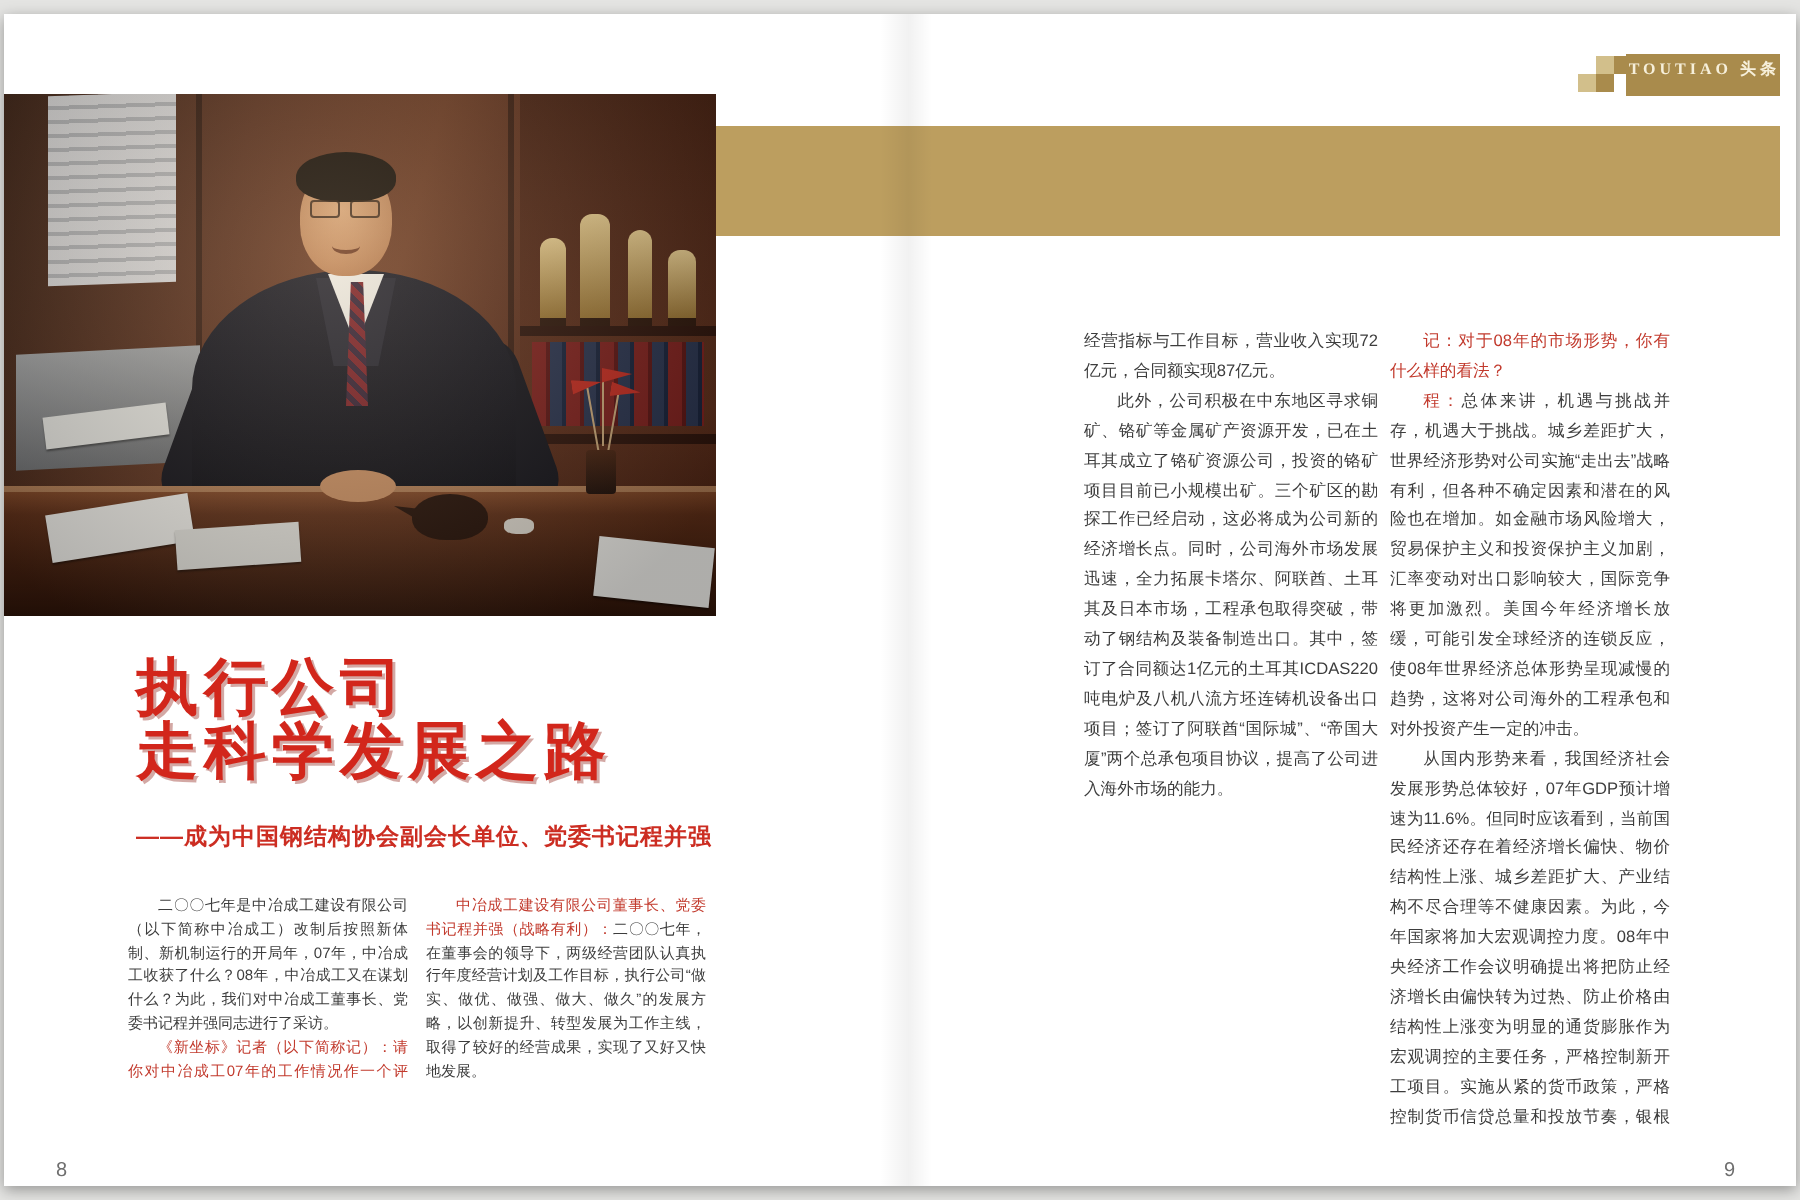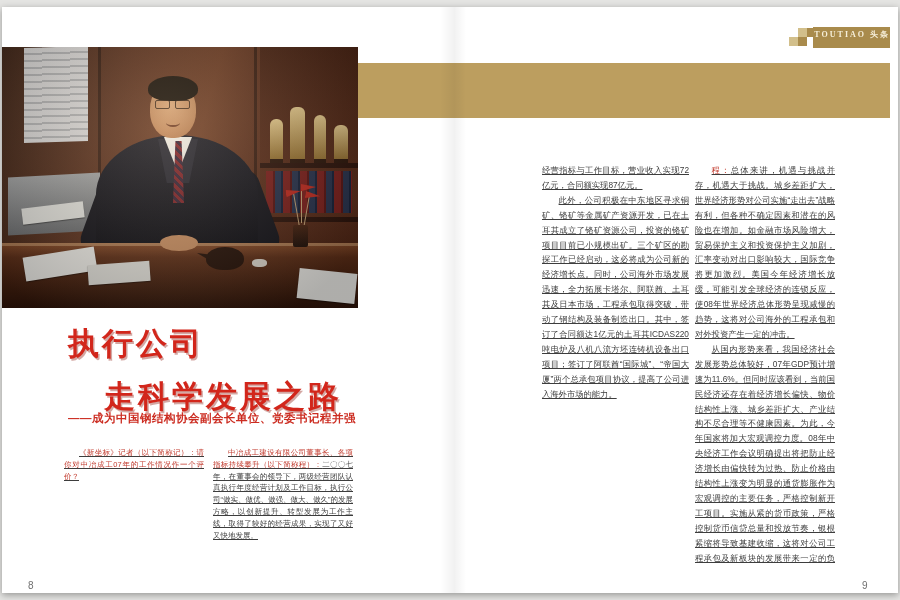--- a/index.html
+++ b/index.html
@@ -95,26 +95,26 @@
   .flag { position:absolute; width:15px; height:10px; background:#c42a20;
           clip-path:polygon(0 0,100% 30%,0 72%); }
   .fl1 { left:284px; top:142px; transform:rotate(-8deg); }
   .fl2 { left:299px; top:137px; }
   .fl3 { left:303px; top:145px; transform:rotate(9deg); }
 
   
   .title-line { position:absolute; left:66px; color:#d2261b; font-weight:900;
                 font-size:31px; letter-spacing:3px;
                 text-shadow:1.5px 1.5px 0 rgba(140,25,15,.38); white-space:nowrap; }
-  .title1 { top:316px; } .title2 { top:369px;margin-left:36px; }
+  .title1 { top:316px; } .title2 { top:348px; }
   .subtitle { position:absolute; left:66px; top:404px; color:#cc2d22; font-weight:bold;
               font-size:11.5px; letter-spacing:.5px; white-space:nowrap; }
 
   
-  .col { position:absolute; overflow:hidden; color:#3d3d3d; text-align:justify;text-decoration:underline; }
+  .col { position:absolute; overflow:hidden; color:#3d3d3d; text-align:justify; }
   .col p { text-indent:2em; }
   .col p.no-indent { text-indent:0; }
   .left-col { font-size:7.5px; line-height:11.8px; }
   .right-col { font-size:8.3px; line-height:14.9px; }
   .col-a { left:62px;  top:440px; width:140px; height:95px; }
   .col-b { left:211px; top:440px; width:140px; height:95px; }
   .col-c { left:540px; top:156px; width:147px; height:374px; }
   .col-d { left:693px; top:156px; width:140px; height:403px; }
   .red { color:#c23a2d; }
 
@@ -176,32 +176,34 @@
     <div class="flag fl2"></div>
     <div class="flag fl3"></div>
     <div class="flag-holder"></div>
   </div>
 
   <div class="title-line title1">执行公司</div>
   <div class="title-line title2">走科学发展之路</div>
   <div class="subtitle">——成为中国钢结构协会副会长单位、党委书记程并强</div>
 
   <div class="col left-col col-a">
+    <p>二〇〇七年是中冶成工建设有限公司（以下简称中冶成工）改制后按照新体制、新机制运行的开局年，07年，中冶成工收获了什么？08年，中冶成工又在谋划什么？为此，我们对中冶成工董事长、党委书记程并强同志进行了采访。</p>
     <p class="red">《新坐标》记者（以下简称记）：请你对中冶成工07年的工作情况作一个评价？</p>
   </div>
   <div class="col left-col col-b">
-    <p><span class="red">中冶成工建设有限公司董事长、各项指标持续攀升（以下简称程）：</span><span>二〇〇七年，在董事会的领导下，两级经营团队认真执行年度经营计划及工作目标，执行公司“做实、做优、做强、做大、做久”的发展方略，以创新提升、转型发展为工作主线，取得了较好的经营成果，实现了又好又快地发展。</span></p>
+    <p><span class="red">中冶成工建设有限公司董事长、党委书记程并强（战略有利）：</span><span>二〇〇七年，在董事会的领导下，两级经营团队认真执行年度经营计划及工作目标，执行公司“做实、做优、做强、做大、做久”的发展方略，以创新提升、转型发展为工作主线，取得了较好的经营成果，实现了又好又快地发展。</span></p>
     <p>各项指标持续攀升，超额完成了各项主要</p>
   </div>
 
   <div class="col right-col col-c">
     <p class="no-indent">经营指标与工作目标，营业收入实现72亿元，合同额实现87亿元。</p>
     <p>此外，公司积极在中东地区寻求铜矿、铬矿等金属矿产资源开发，已在土耳其成立了铬矿资源公司，投资的铬矿项目目前已小规模出矿。三个矿区的勘探工作已经启动，这必将成为公司新的经济增长点。同时，公司海外市场发展迅速，全力拓展卡塔尔、阿联酋、土耳其及日本市场，工程承包取得突破，带动了钢结构及装备制造出口。其中，签订了合同额达1亿元的土耳其ICDAS220吨电炉及八机八流方坯连铸机设备出口项目；签订了阿联酋“国际城”、“帝国大厦”两个总承包项目协议，提高了公司进入海外市场的能力。</p>
   </div>
   <div class="col right-col col-d">
+    <p class="red">记：对于08年的市场形势，你有什么样的看法？</p>
     <p><span class="red">程：</span><span>总体来讲，机遇与挑战并存，机遇大于挑战。城乡差距扩大，世界经济形势对公司实施“走出去”战略有利，但各种不确定因素和潜在的风险也在增加。如金融市场风险增大，贸易保护主义和投资保护主义加剧，汇率变动对出口影响较大，国际竞争将更加激烈。美国今年经济增长放缓，可能引发全球经济的连锁反应，使08年世界经济总体形势呈现减慢的趋势，这将对公司海外的工程承包和对外投资产生一定的冲击。</span></p>
     <p>从国内形势来看，我国经济社会发展形势总体较好，07年GDP预计增速为11.6%。但同时应该看到，当前国民经济还存在着经济增长偏快、物价结构性上涨、城乡差距扩大、产业结构不尽合理等不健康因素。为此，今年国家将加大宏观调控力度。08年中央经济工作会议明确提出将把防止经济增长由偏快转为过热、防止价格由结构性上涨变为明显的通货膨胀作为宏观调控的主要任务，严格控制新开工项目。实施从紧的货币政策，严格控制货币信贷总量和投放节奏，银根紧缩将导致基建收缩，这将对公司工程承包及新板块的发展带来一定的负面效应。</p>
 
   </div>
 
   <div class="pagenum pn-left">8</div>
   <div class="pagenum pn-right">9</div>
 
   <div class="fold"></div>
 </div>

